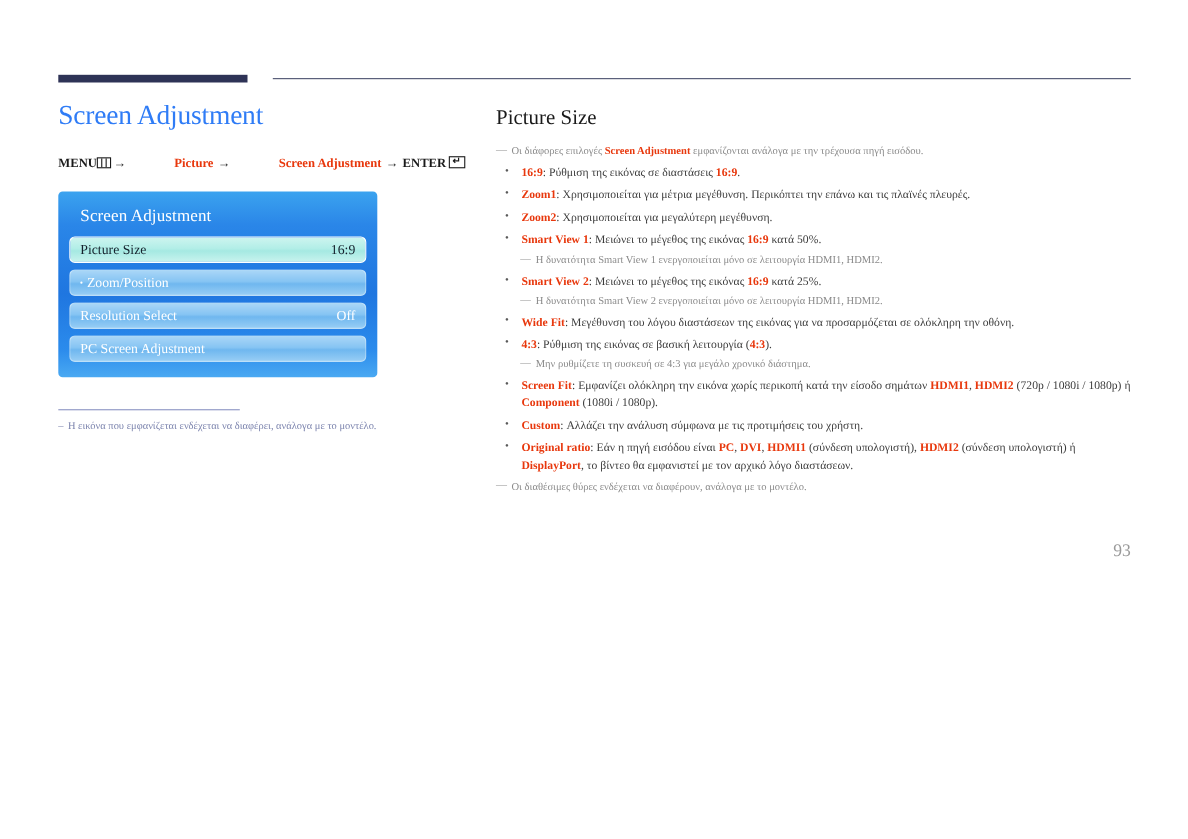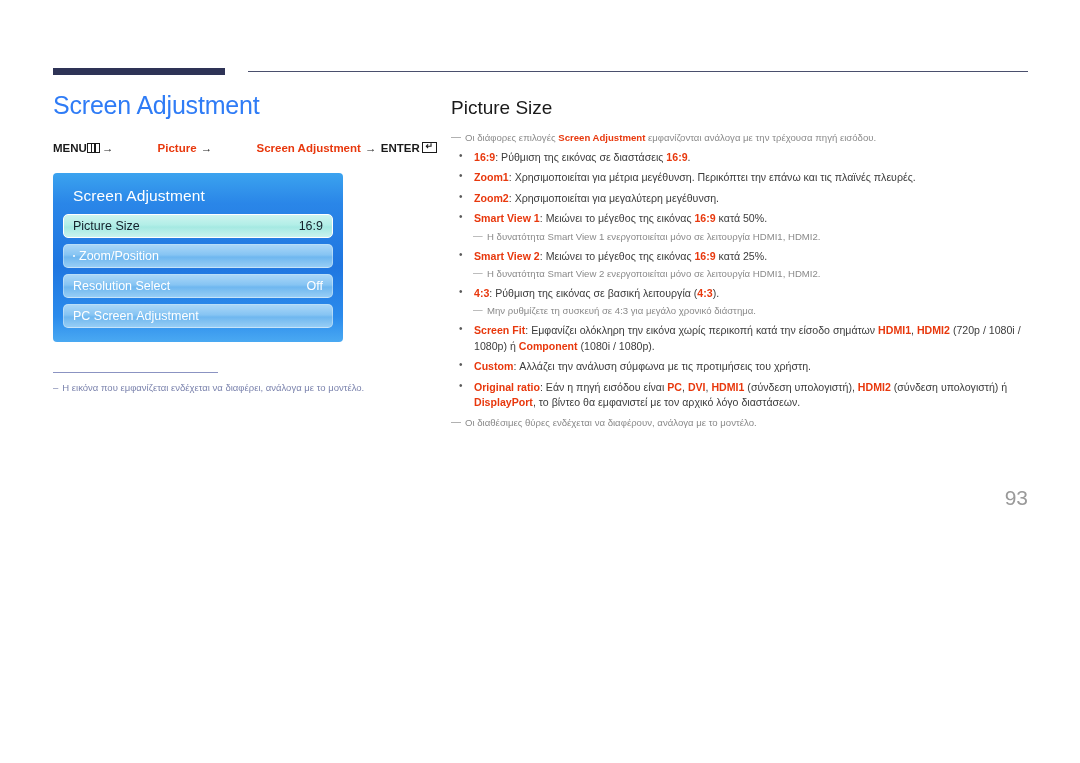--- a/index.html
+++ b/index.html
@@ -7,20 +7,21 @@
     margin: 0; padding: 0;
     width: 1080px; height: 763px;
     background: #ffffff;
     font-family: "Liberation Sans", sans-serif;
     overflow: hidden;
   }
   .page {
     position: relative;
     width: 1080px; height: 552px;
     background: #ffffff;
+    font-family: Liberation Serif, serif;
   }
 
   
   .rule-thick {
     position: absolute;
     left: 53px; top: 68px;
     width: 172px; height: 7px;
     background: #2e3356;
   }
   .rule-thin {
@@ -218,21 +219,21 @@
   }
   li.bullet .subnote .cont {
     display: block;
     padding-left: 1px;
   }
 
   
   .page-num {
     position: absolute;
     right: 52px; bottom: 42px;
-    font-size: 21px;
+    font-size: 16px;
     color: #9a9a9a;
     font-weight: 300;
   }
 </style>
 </head>
 <body>
 
 <div class="page">
 
   <div class="rule-thick"></div>
@@ -313,20 +314,23 @@
         </span>
       </li>
 
       <li class="bullet">
         <span class="hl">Smart View 2</span><span>: </span><span>Μειώνει το μέγεθος της εικόνας </span><span class="hl">16:9</span><span> κατά 25%.</span>
         <span class="subnote">
           <span class="supdash">—</span><span>Η δυνατότητα </span><span class="hl-strong">Smart View 2</span><span> ενεργοποιείται μόνο σε λειτουργία </span><span class="hl-strong">HDMI1</span><span>, </span><span class="hl-strong">HDMI2</span><span>.</span>
         </span>
       </li>
 
+      <li class="bullet">
+        <span class="hl">Wide Fit</span><span>: </span><span>Μεγέθυνση του λόγου διαστάσεων της εικόνας για να προσαρμόζεται σε ολόκληρη την οθόνη.</span>
+      </li>
 
       <li class="bullet">
         <span class="hl">4:3</span><span>: </span><span>Ρύθμιση της εικόνας σε βασική λειτουργία (</span><span class="hl">4:3</span><span>).</span>
         <span class="subnote">
           <span class="supdash">—</span><span>Μην ρυθμίζετε τη συσκευή σε </span><span class="hl-strong">4:3</span><span> για μεγάλο χρονικό διάστημα.</span>
         </span>
       </li>
 
       <li class="bullet">
         <span class="hl">Screen Fit</span><span>: </span><span>Εμφανίζει ολόκληρη την εικόνα χωρίς περικοπή κατά την είσοδο σημάτων </span><span class="hl">HDMI1</span><span>, </span><span class="hl">HDMI2</span><span> (720p / 1080i / 1080p) ή </span><span class="hl">Component</span><span> (1080i / 1080p).</span>

